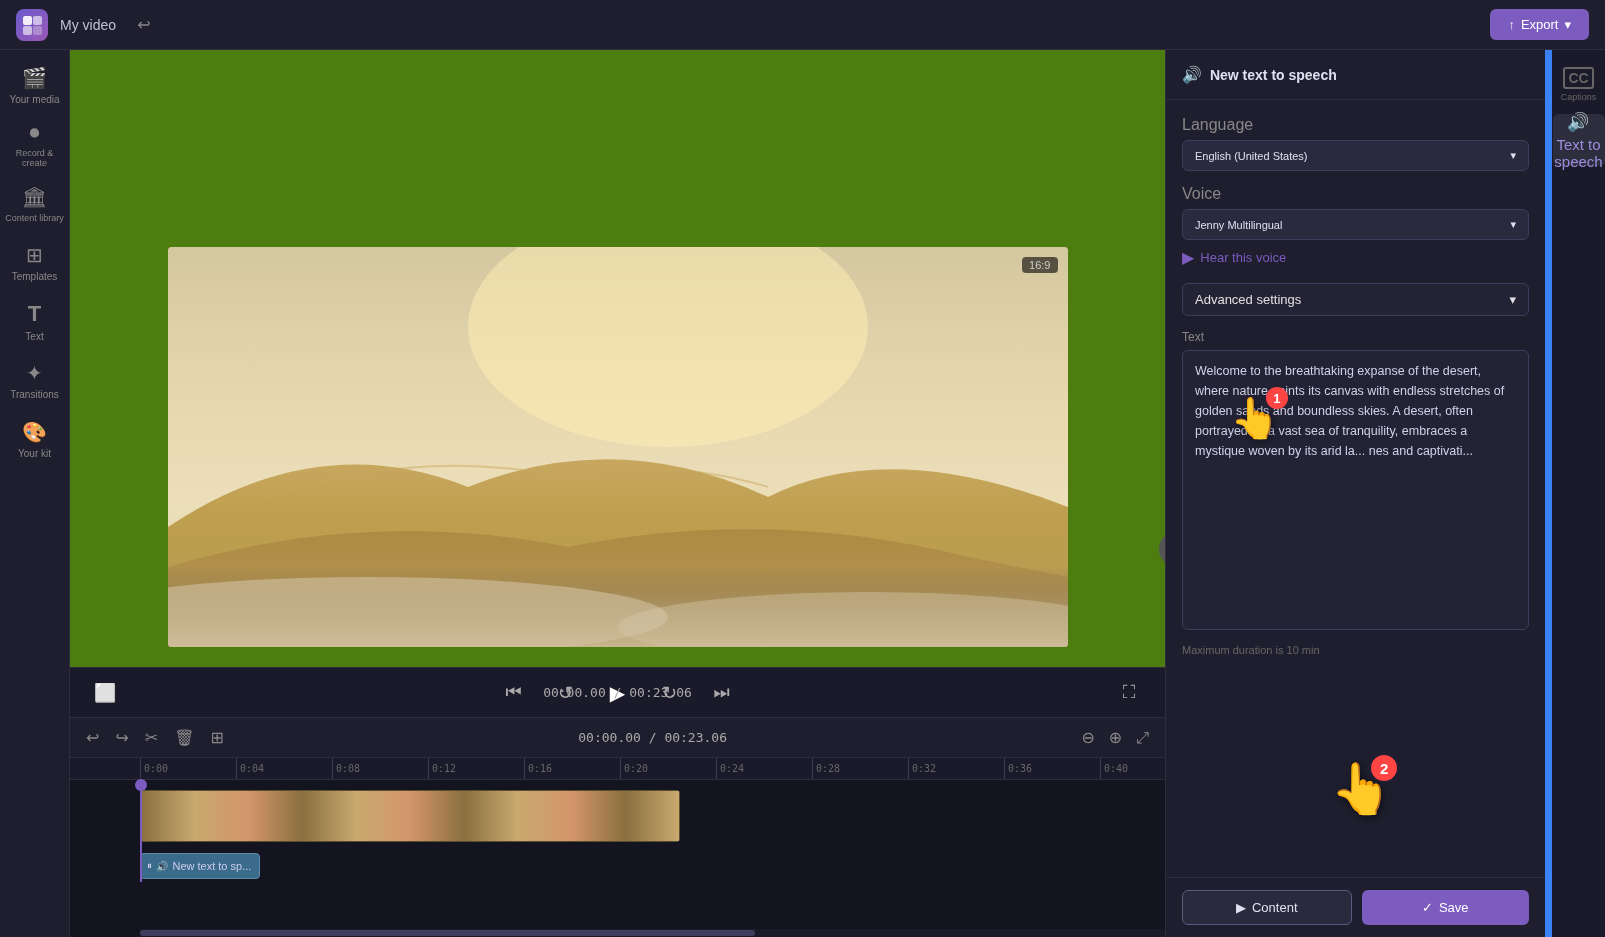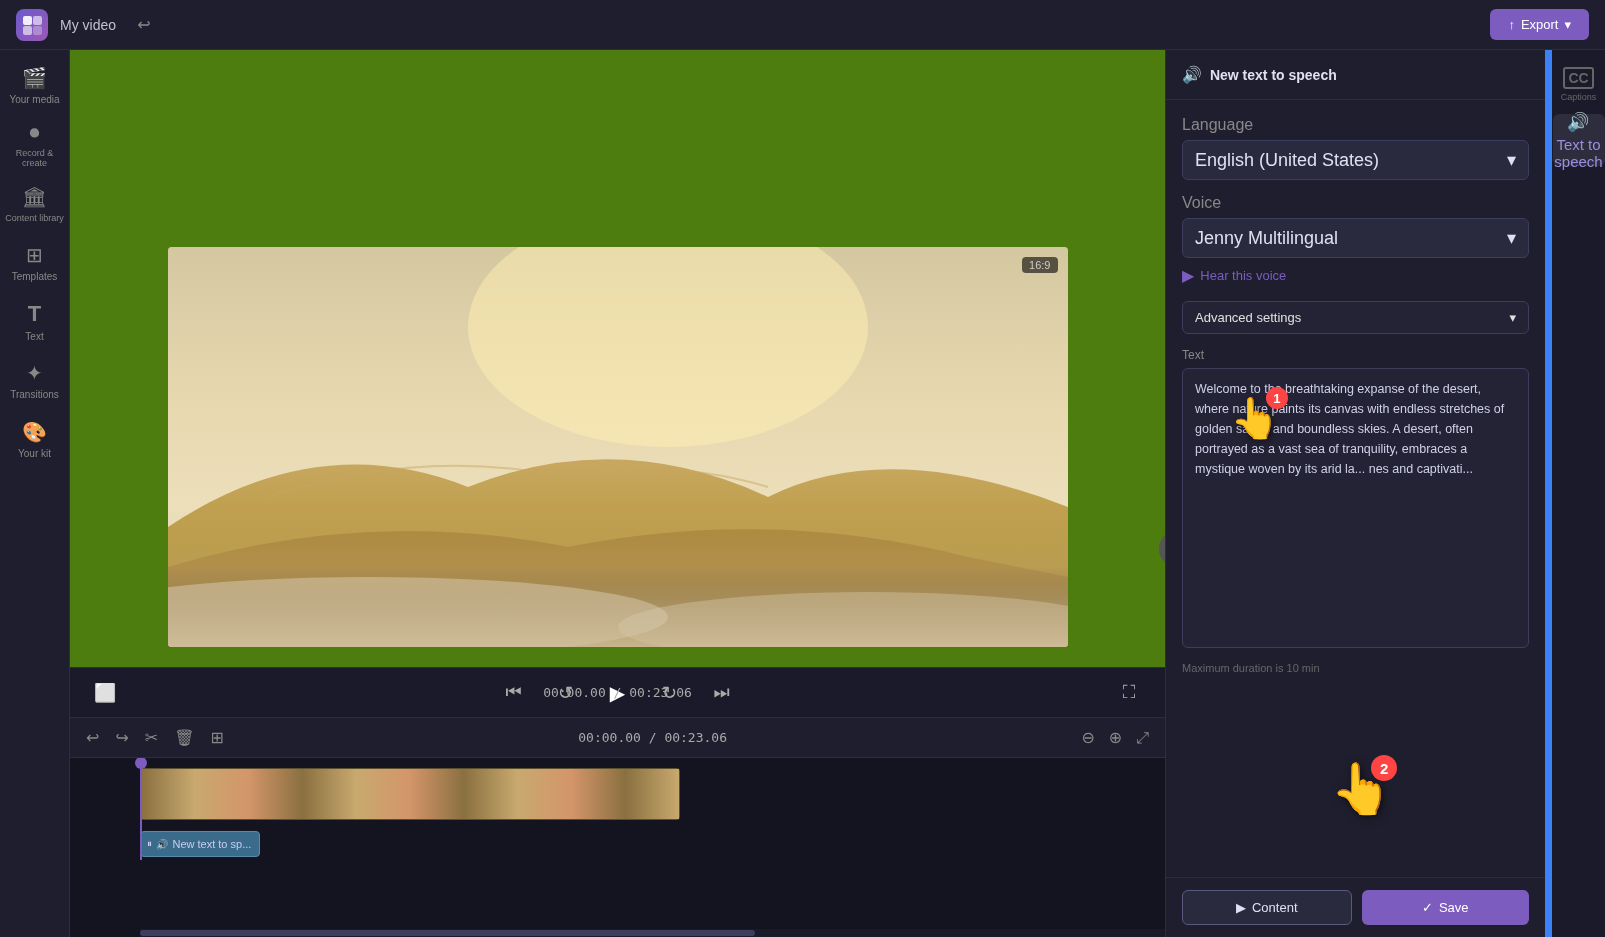--- a/index.html
+++ b/index.html
@@ -355,21 +355,21 @@
       gap: 14px;
     }
     .field-group { display: flex; flex-direction: column; gap: 6px; }
     .field-label { font-size: 16px; color: #888; font-weight: 500; }
     .select-field {
       background: #2a2a3e;
       border: 1px solid #3d3d5d;
       border-radius: 6px;
       color: #e0e0f0;
       padding: 8px 12px;
-      font-size: 18px;
+      font-size: 11px;
       cursor: pointer;
       display: flex;
       align-items: center;
       justify-content: space-between;
     }
     .hear-voice-btn {
       display: flex;
       align-items: center;
       gap: 6px;
       color: #7c5cbf;
@@ -644,20 +644,36 @@
           <span>00:23.06</span>
         </div>
         <div class="zoom-controls">
           <button class="tl-btn">⊖</button>
           <button class="tl-btn">⊕</button>
           <button class="tl-btn">⤢</button>
         </div>
       </div>
       <div class="timeline-content">
 
+        <div class="timeline-ruler">
+          <div class="ruler-ticks">
+            <div class="ruler-tick">0:00</div>
+            <div class="ruler-tick">0:04</div>
+            <div class="ruler-tick">0:08</div>
+            <div class="ruler-tick">0:12</div>
+            <div class="ruler-tick">0:16</div>
+            <div class="ruler-tick">0:20</div>
+            <div class="ruler-tick">0:24</div>
+            <div class="ruler-tick">0:28</div>
+            <div class="ruler-tick">0:32</div>
+            <div class="ruler-tick">0:36</div>
+            <div class="ruler-tick">0:40</div>
+
+          </div>
+        </div>
 
         <div class="timeline-tracks">
 
           <div class="timeline-playhead">
             <div class="playhead-marker"></div>
           </div>
 
           <div class="video-track">
             <div class="track-clip">
               <div class="clip-thumbnail"></div>

